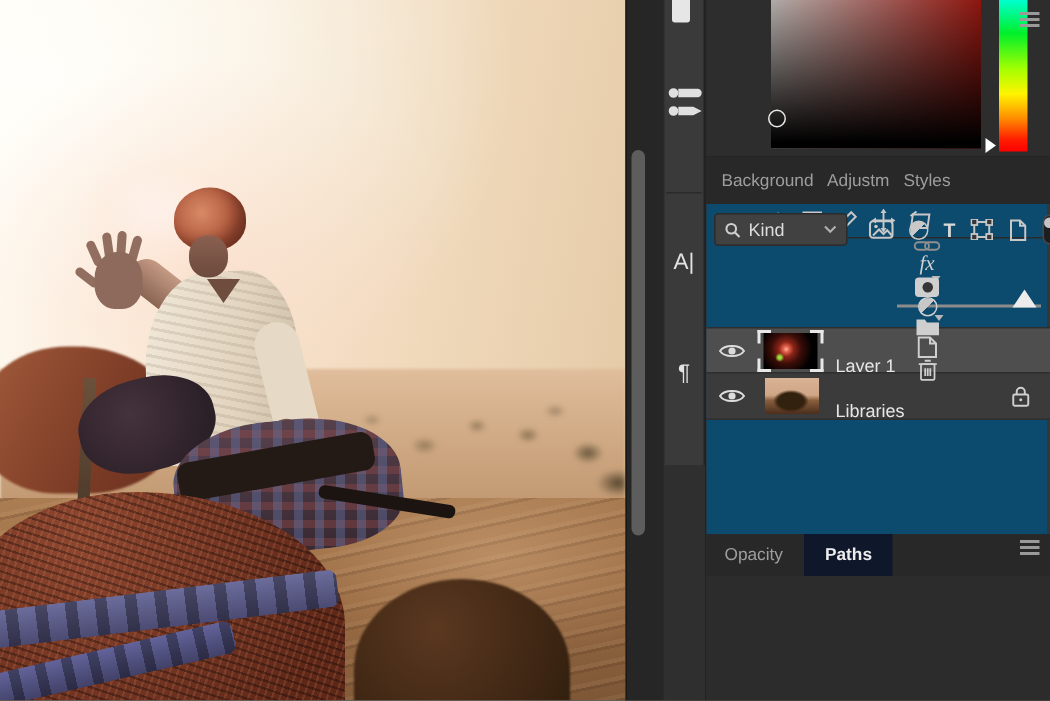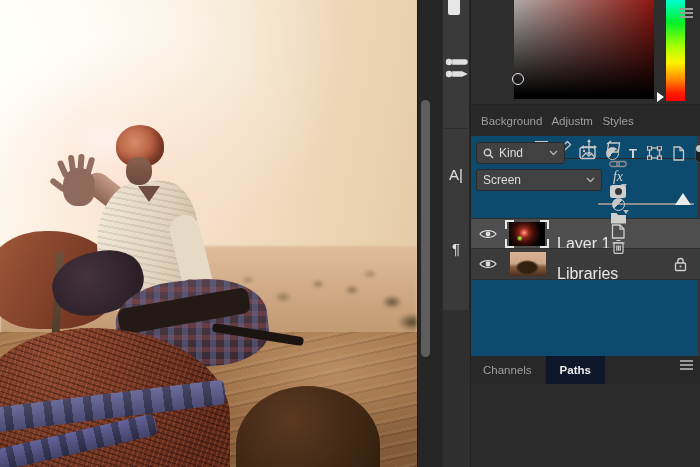--- a/index.html
+++ b/index.html
@@ -176,21 +176,21 @@
       radial-gradient(circle at 42% 45%, #ffb4a0 0, #e2604a 2px, #8a2418 5px, #3a0d08 10px, #0c0302 16px, #000 70%);}
   .t2{background:
       radial-gradient(16px 10px at 48% 64%, #33210f 0 55%, rgba(0,0,0,0) 75%),
       linear-gradient(180deg,#dab295 0%,#cfa685 48%,#8a5f3e 62%,#4a2d1c 100%);}
   .corner{position:absolute;width:7px;height:7px;}
   .ctl{left:0;top:0;border-left:2px solid #e8e8e8;border-top:2px solid #e8e8e8;}
   .ctr{right:0;top:0;border-right:2px solid #e8e8e8;border-top:2px solid #e8e8e8;}
   .cbl{left:0;bottom:0;border-left:2px solid #e8e8e8;border-bottom:2px solid #e8e8e8;}
   .cbr{right:0;bottom:0;border-right:2px solid #e8e8e8;border-bottom:2px solid #e8e8e8;}
   .thumb-plain{width:36px;height:24px;margin-left:5px;margin-right:11px;}
-  .layer-name{font-size:16px;color:#e6e6e6;flex:1;margin-top:20px;}
+  .layer-name{font-size:12px;color:#e6e6e6;flex:1;margin-top:20px;}
   .row-lock{margin-right:14px;}
 
   #actions{left:0;top:196px;width:230px;height:24px;border-top:1px solid #2a2a2a;box-sizing:border-box;
     display:flex;align-items:center;padding-left:34px;flex-direction:column;}
   .ai{margin-right:10px;display:flex;align-items:center;position:relative;}
   .fx-glyph{font-family:"Liberation Serif",serif;font-style:italic;font-size:14px;color:#d0d0d0;}
   .mini-caret{position:absolute;right:-4px;bottom:-3px;width:0;height:0;
     border-left:3px solid transparent;border-right:3px solid transparent;border-top:4px solid #b8b8b8;}
   .mask-sq{width:16px;height:13px;background:#cfcfcf;border-radius:2.5px;position:relative;}
   .mask-hole{position:absolute;left:4.5px;top:3px;width:7px;height:7px;border-radius:50%;background:#363636;}
@@ -313,27 +313,20 @@
             <path d="M8 1 v3.5 h3.5" fill="none" stroke="#c8c8c8" stroke-width="1.3"></path>
           </svg>
         </span>
         <span class="fi">
           <span class="toggle-pill">
               <span class="toggle-knob"></span>
             </span>
         </span>
       </div>
 
-      <div id="blend-dd" class="dd">
-        <span>Screen</span>
-        <span class="grow"></span>
-        <svg width="9" height="6" viewBox="0 0 9 6">
-          <path d="M1 1 L4.5 4.5 L8 1" fill="none" stroke="#b0b0b0" stroke-width="1.4"></path>
-        </svg>
-      </div>
 
 
       <div id="lock-row">
         <span class="lock-label">Lock:</span>
         <span class="li">
             <span class="checker"></span>
           </span>
         <span class="li">
           <svg width="15" height="15" viewBox="0 0 15 15">
             <path d="M10.5 1.5 L13.5 4.5 L6 12 L2.5 12.5 L3 9 Z" fill="none" stroke="#c8c8c8" stroke-width="1.3"></path>
@@ -424,20 +417,20 @@
         <span class="ai">
           <svg width="13" height="15" viewBox="0 0 13 15">
             <rect x="2" y="3.8" width="9" height="10.5" rx="1" fill="none" stroke="#cfcfcf" stroke-width="1.2"></rect>
             <path d="M0.5 3.8 h12 M4.5 1.5 h4 M4.8 6.5 v5.2 M6.5 6.5 v5.2 M8.2 6.5 v5.2" fill="none" stroke="#cfcfcf" stroke-width="1.2"></path>
           </svg>
         </span>
       </div>
     </div>
 
     <div id="tabs-bottom" class="abs tabbar">
-      <span class="tab">Channels</span>
+      <span class="tab">Opacity</span>
       <span id="paths-tab">Paths</span>
     </div>
     <div class="menu-lines" style="position:absolute;right:7px;top:368px;"></div>
 
     <div id="paths-body" class="abs"></div>
   </div>
 </div>
 
 </body></html>

